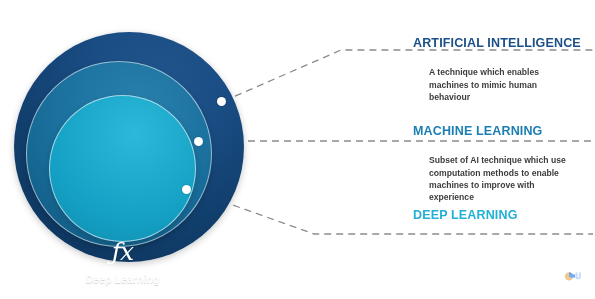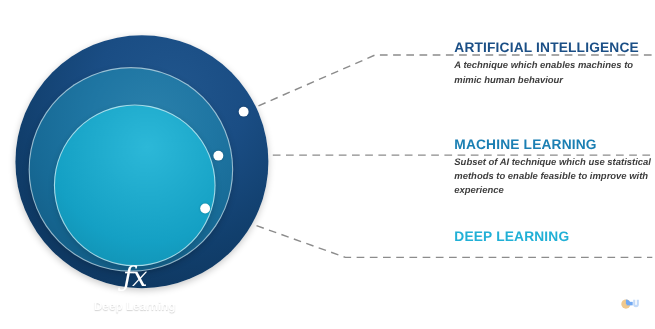--- a/index.html
+++ b/index.html
@@ -139,22 +139,21 @@
   }
   .info-ai .info-title { color: #1b4f86; }
   .info-ml .info-title { color: #1b7fb3; }
   .info-dl .info-title { color: #21b0d6; }
 
   .info-desc {
     font-size: 8.6px;
     font-weight: bold;
     color: #3d3d3d;
     line-height: 1.42;
-    margin: 0;
-    font-style: italic;
+    margin: 16px;
   }
 
   
   .watermark {
     position: absolute;
     left: 558px;
     top: 266px;
     width: 26px;
     height: 20px;
     filter: blur(0.7px);
@@ -207,21 +206,21 @@
     <div class="node-dot dot-dl"></div>
   </div>
 
   <div class="info-block info-ai">
     <p class="info-title">ARTIFICIAL INTELLIGENCE</p>
     <p class="info-desc">A technique which enables machines to mimic human behaviour</p>
   </div>
 
   <div class="info-block info-ml">
     <p class="info-title">MACHINE LEARNING</p>
-    <p class="info-desc">Subset of AI technique which use statistical methods to enable feasible to improve with experience</p>
+    <p class="info-desc">Subset of AI technique which use computation methods to enable machines to improve with experience</p>
   </div>
 
   <div class="info-block info-dl">
     <p class="info-title">DEEP LEARNING</p>
   </div>
 
   <svg class="watermark" viewBox="0 0 26 20" aria-hidden="true">
     <path d="M11 6.2a4.2 4.2 0 1 0 0 8.4 4.2 4.2 0 0 0 0-8.4z" fill="#efc07a"></path>
     <path d="M11 6.2v4.2h4.2A4.2 4.2 0 0 0 11 6.2z" fill="#5b9bf0"></path>
     <rect x="11.6" y="8.4" width="5.6" height="3.2" fill="#5b9bf0"></rect>

